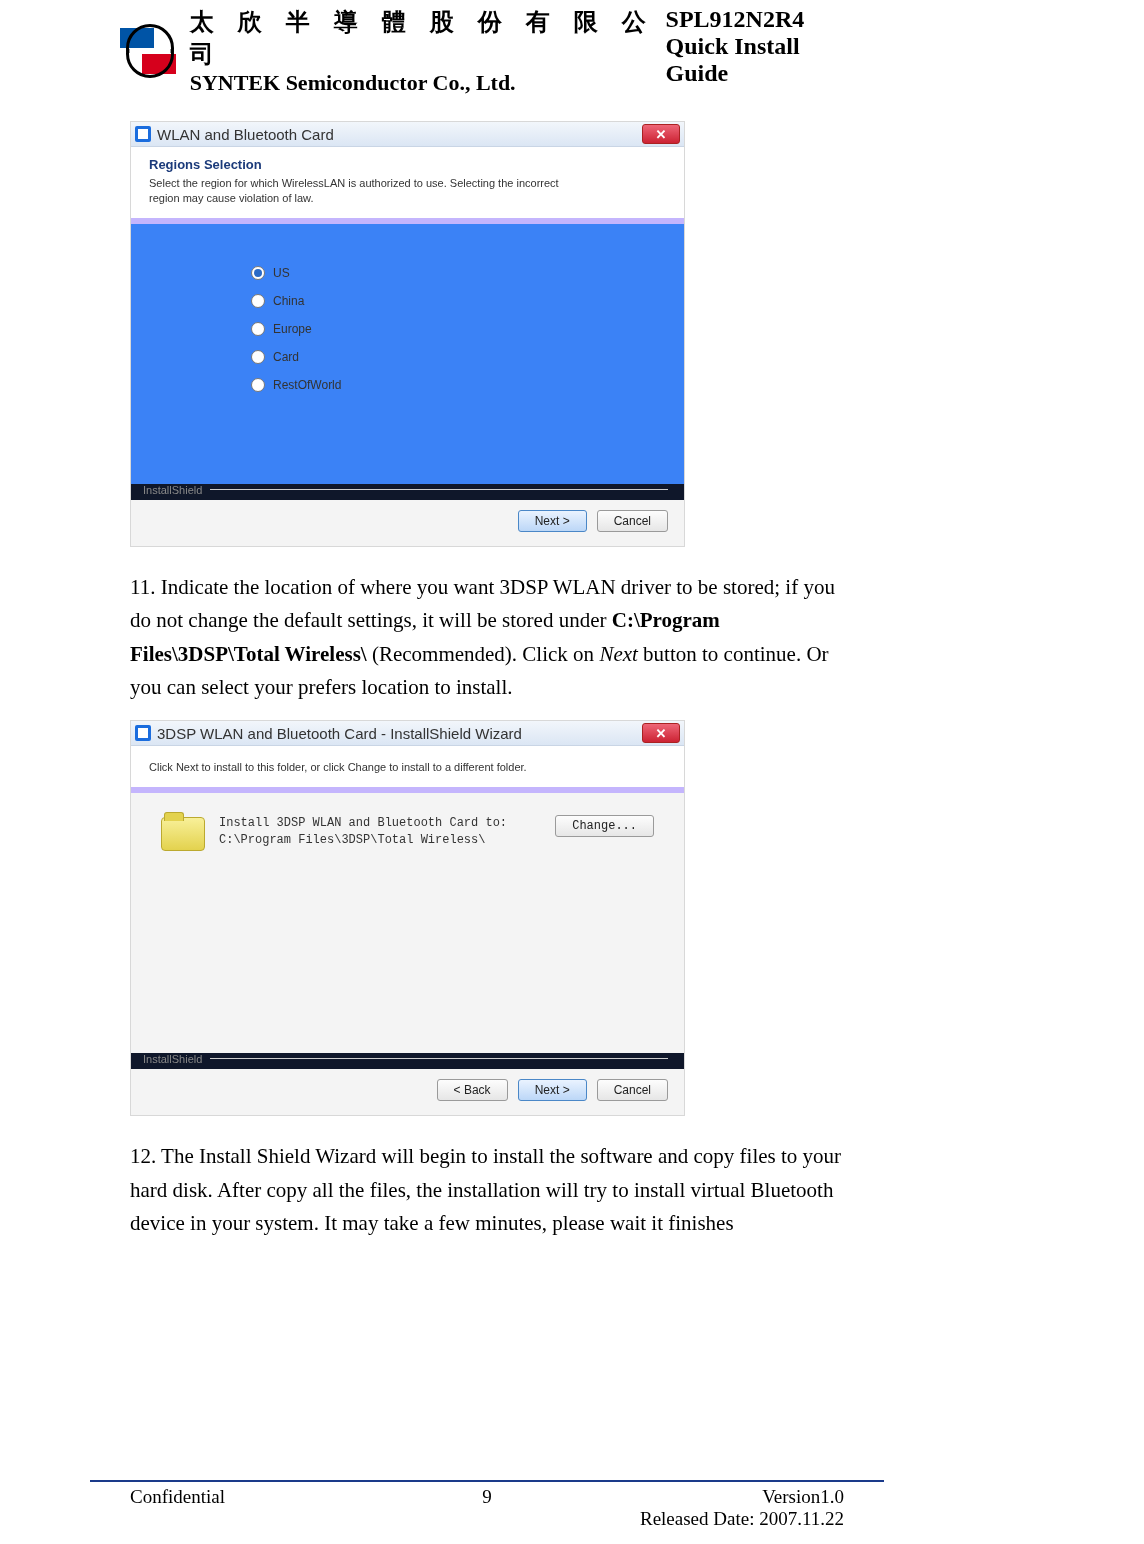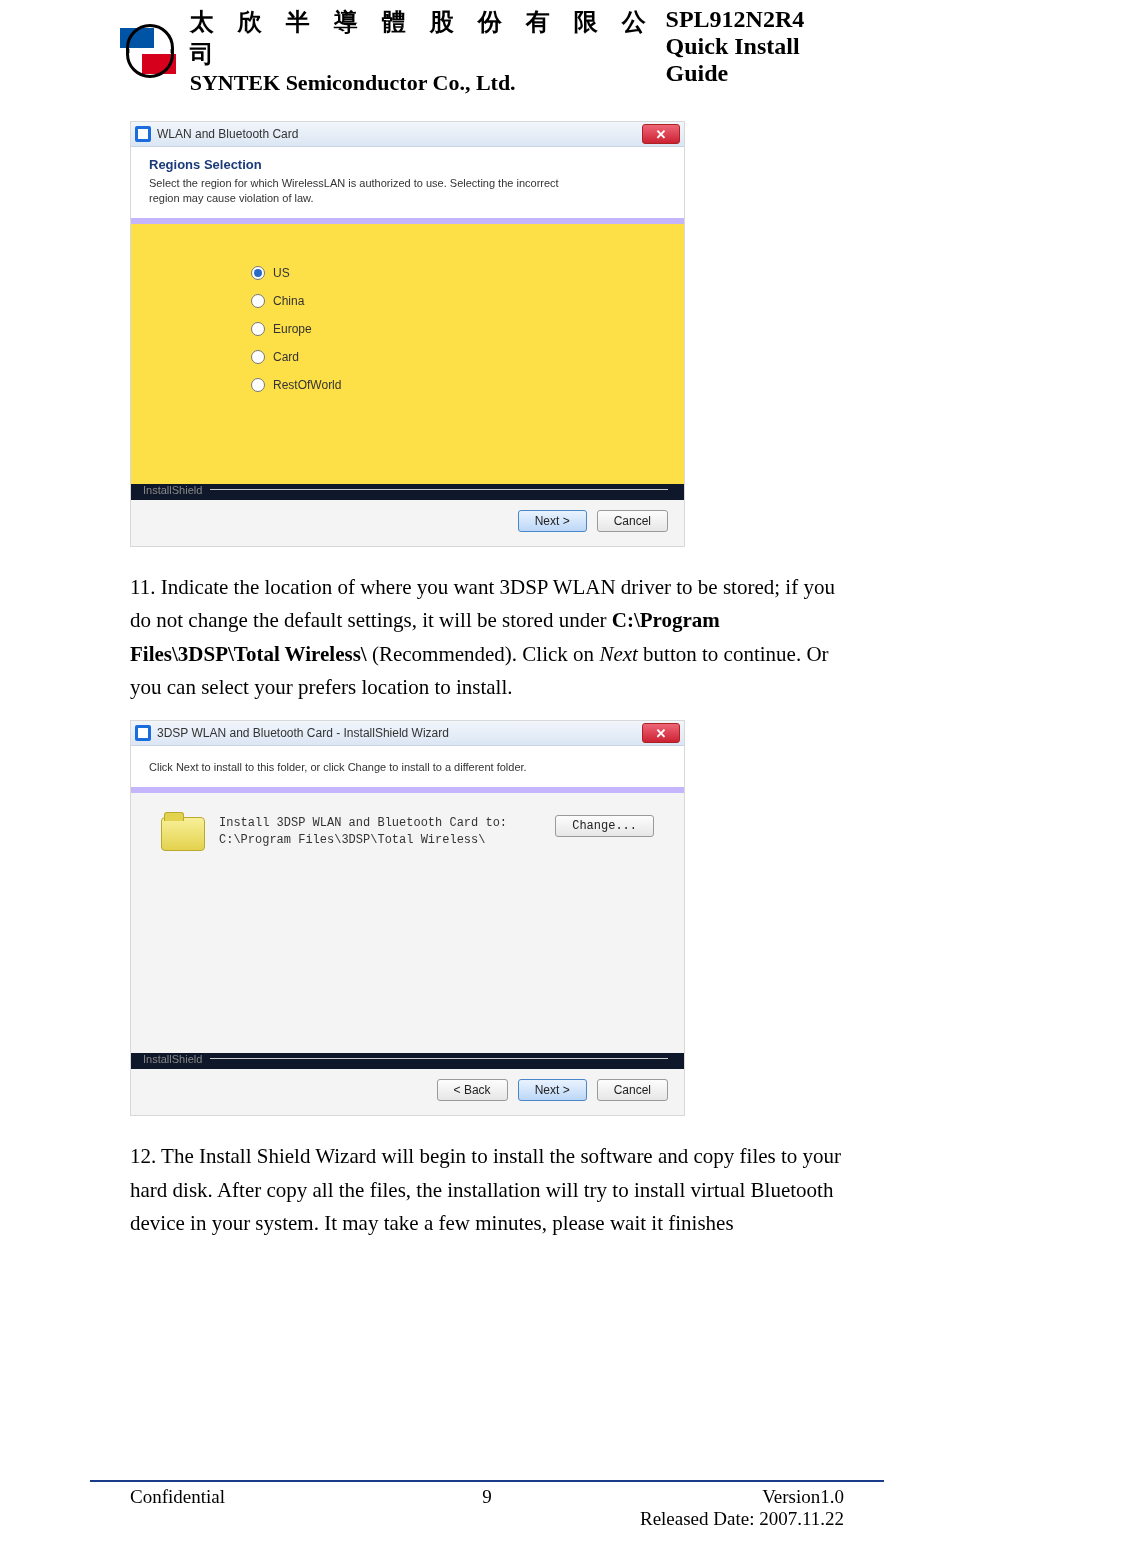--- a/index.html
+++ b/index.html
@@ -48,38 +48,38 @@
     font-family: "Segoe UI", Tahoma, sans-serif;
     font-size: 12px;
     color: #333;
   }
   .win-titlebar {
     display:flex; justify-content:space-between; align-items:center;
     background: linear-gradient(#f2f6fb,#dbe6f4);
     border-bottom:1px solid #c9d5e5;
     padding: 2px 4px;
   }
-  .win-titlebar .title { display:flex; align-items:center; gap:6px; font-size:12px; color:#333;}
+  .win-titlebar .title { display:flex; align-items:center; gap:6px; font-size:15px; color:#333;}
   .win-icon { width:16px; height:16px; background:#1b6dde; border-radius:2px; position:relative; }
   .win-icon::after{ content:""; position:absolute; inset:3px; background:#fff; }
   .win-close {
     width:38px; height:20px; background:linear-gradient(#e67,#c23);
     border:1px solid #a22; border-radius:3px; color:#fff;
     display:flex; align-items:center; justify-content:center;
     font-weight:bold; font-size:13px; line-height:1;
   }
   .banner {
     background:#fff;
     padding: 10px 18px 12px 18px;
     border-bottom:6px solid #c4b5fd;
   }
   .banner-title { font-weight:bold; color:#1b3a7a; font-size:13px; }
   .banner-sub { font-size:11px; color:#333; margin-top:4px; max-width:430px; line-height:1.35; }
   .body-panel {
-    background:#fde047;
+    background:#3b82f6;
     padding: 28px 40px 18px 120px;
     min-height: 260px;
   }
   .radio-row { display:flex; align-items:center; gap:8px; margin:14px 0; font-size:12px; }
   .radio {
     width:14px; height:14px; border:1px solid #777; border-radius:50%;
     background:#fff; position:relative;
   }
   .radio.selected::after {
     content:""; position:absolute; inset:2px; border-radius:50%; background:#2a6ac7;

